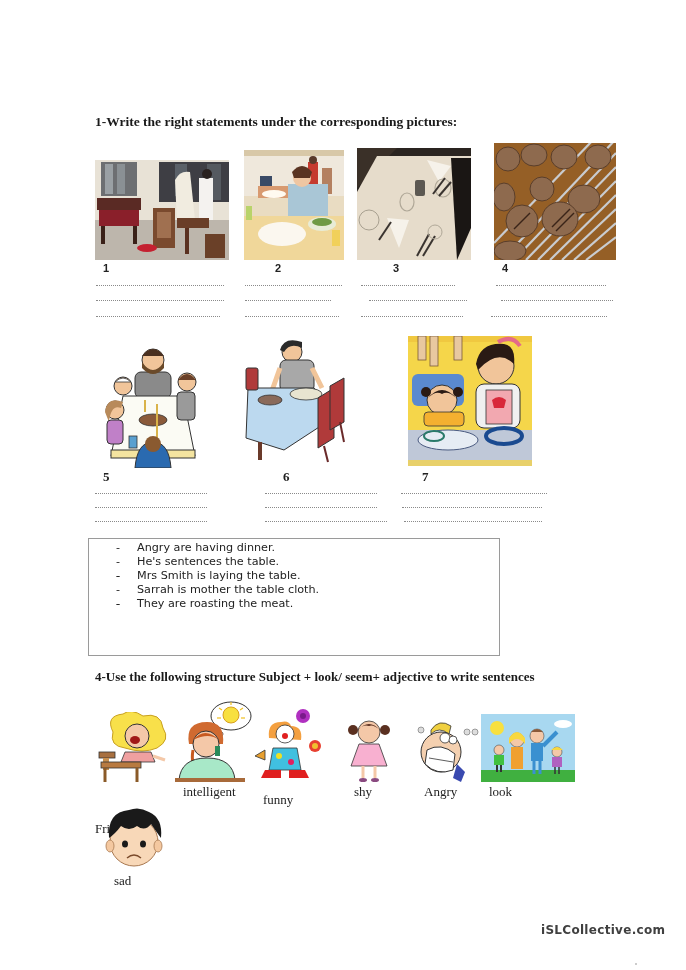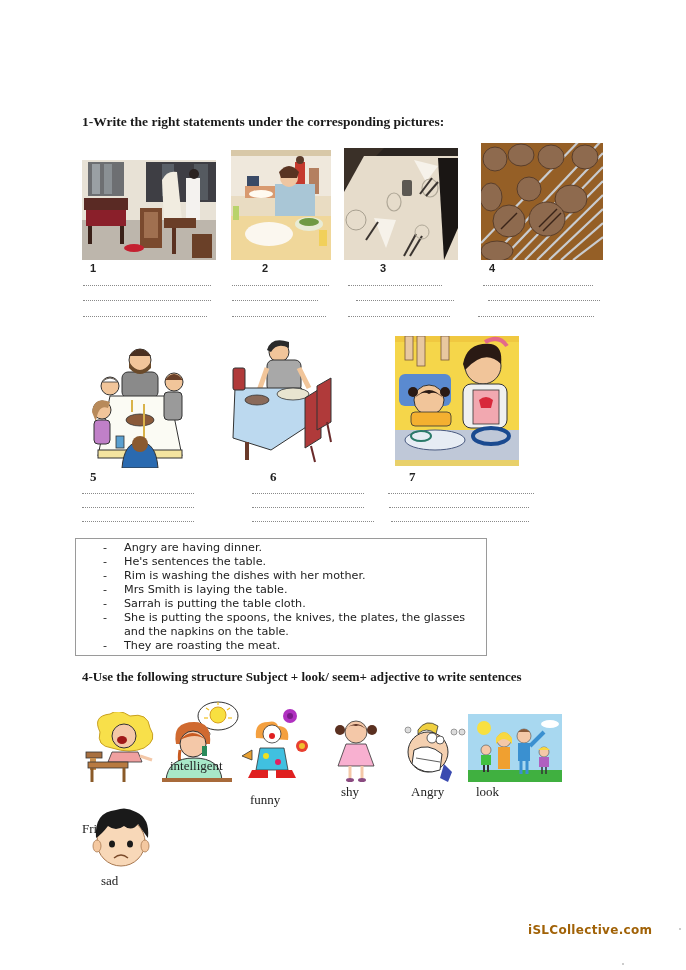--- a/index.html
+++ b/index.html
@@ -1,28 +1,28 @@
 <!DOCTYPE html>
 <html><head>
 <meta charset="utf-8">
 <style>
   html, body { margin:0; padding:0; background:#ffffff; }
   body { width:686px; height:970px; position:relative; overflow:hidden; font-family:"Liberation Serif", serif; color:#111; }
-  .abs { position:absolute; }
+  .abs { position:absolute;margin-left:13px; }
   .heading { font-family:"Liberation Serif", serif; font-weight:bold; font-size:13.5px; color:#1a1a1a; white-space:nowrap; }
   .num { font-family:"Liberation Sans", sans-serif; font-weight:bold; font-size:11px; color:#222; }
   .num-serif { font-family:"Liberation Serif", serif; font-weight:bold; font-size:13px; color:#222; }
   .dots { height:1px; border-top:1.5px dotted #8a8a8a; }
   .pic { overflow:hidden; }
   .statements { border:1.3px solid #9a9a9a; font-family:"DejaVu Sans", sans-serif; font-size:11.2px; color:#222; line-height:14px; }
   .statements ul { list-style:none; margin:0; padding:0; }
   .statements li { position:relative; padding-left:48px; }
   .statements li .dash { position:absolute; left:27px; top:0; }
   .caption { font-family:"Liberation Serif", serif; font-size:13px; color:#222; white-space:nowrap; }
-  .watermark { font-family:"DejaVu Sans", sans-serif; font-weight:bold; font-size:12px; color:#a16207; letter-spacing:0.3px; }
+  .watermark { font-family:"DejaVu Sans", sans-serif; font-weight:bold; font-size:12px; color:#404040; letter-spacing:0.3px; }
 </style>
 </head>
 <body>
 
 <div class="abs heading" style="left:82px; top:114px;">1-Write the right statements under the corresponding pictures:</div>
 
 <div class="abs pic" style="left:82px; top:160px; width:134px; height:100px;">
   <svg width="134" height="100" viewBox="0 0 134 100">
     <rect width="134" height="100" fill="#d9d3c8"></rect>
     <rect x="0" y="0" width="134" height="60" fill="#e8e2d6"></rect>
@@ -254,24 +254,24 @@
 <div>
   <div class="abs dots" style="left:388px; top:493px; width:146px;"></div>
   <div class="abs dots" style="left:389px; top:507px; width:140px;"></div>
   <div class="abs dots" style="left:391px; top:521px; width:138px;"></div>
 </div>
 
 <div class="abs statements" style="left:75px; top:538px; width:410px; height:114px; padding-top:2px;">
   <ul>
     <li><span class="dash">-</span><span>Angry are having dinner.</span></li>
     <li><span class="dash">-</span><span>He's sentences the table.</span></li>
-    <li><span class="dash">-</span><span>Rim is washing the dishes with her mother.</span></li>
+    <li><span class="dash">-</span></li>
     <li><span class="dash">-</span><span>Mrs Smith is laying the table.</span></li>
-    <li><span class="dash">-</span><span>Sarrah is putting the table cloth.</span></li>
-    <li><span class="dash">-</span><span>She is putting the spoons, the knives, the plates, the glasses and the napkins on the table.</span></li>
+    <li><span class="dash">-</span><span>Sarrah is mother the table cloth.</span></li>
+    <li><span class="dash">-</span></li>
     <li><span class="dash">-</span><span>They are roasting the meat.</span></li>
   </ul>
 </div>
 
 <div class="abs heading" style="left:82px; top:669px; font-size:13px;">4-Use the following structure  Subject + look/ seem+ adjective to write  sentences</div>
 
 <div class="abs" style="left:82px; top:712px; width:76px; height:70px;">
   <svg width="76" height="70" viewBox="0 0 76 70">
     <path d="M18 20 Q10 4 28 2 Q36 -4 48 4 Q66 0 68 16 Q76 28 62 36 Q48 42 30 36 Q14 34 18 20 Z" fill="#f8e04a" stroke="#c8a020" stroke-width="1"></path>
     <circle cx="42" cy="24" r="12" fill="#f4c8a8" stroke="#333" stroke-width="1"></circle>
@@ -302,21 +302,21 @@
     <circle cx="48" cy="40" r="1.4" fill="#fff" stroke="#333" stroke-width="0.6"></circle>
     <path d="M20 44 Q16 22 38 22 Q56 22 54 44 Z" fill="#d06a30"></path>
     <circle cx="37" cy="44" r="13" fill="#f4c8a8" stroke="#333" stroke-width="1"></circle>
     <path d="M24 40 Q36 26 50 40 Q40 32 24 40 Z" fill="#c85a20"></path>
     <path d="M24 50 Q22 62 26 68" stroke="#c85a20" stroke-width="3" fill="none"></path>
     <rect x="46" y="46" width="5" height="10" fill="#2a8a5a"></rect>
     <path d="M10 80 Q12 58 38 58 Q64 58 66 80 Z" fill="#a8e8c8" stroke="#333" stroke-width="1"></path>
     <rect x="6" y="78" width="70" height="4" fill="#a86a3a"></rect>
   </svg>
 </div>
-<div class="abs caption" style="left:170px; top:758px;">intelligent</div>
+<div class="abs caption" style="left:170px; top:784px;">intelligent</div>
 
 <div class="abs" style="left:238px; top:708px; width:74px; height:74px;">
   <svg width="74" height="74" viewBox="0 0 74 74">
     <circle cx="52" cy="8" r="7" fill="#b030c0"></circle>
     <circle cx="52" cy="8" r="3" fill="#7a1a8a"></circle>
     <circle cx="64" cy="38" r="6" fill="#e84030"></circle>
     <circle cx="64" cy="38" r="3" fill="#f0c030"></circle>
     <path d="M18 30 Q16 14 30 14 Q38 12 40 18 Q52 18 50 32 Z" fill="#f4a040"></path>
     <circle cx="34" cy="26" r="9" fill="#ffffff" stroke="#333" stroke-width="0.8"></circle>
     <circle cx="34" cy="28" r="3" fill="#e02020"></circle>

